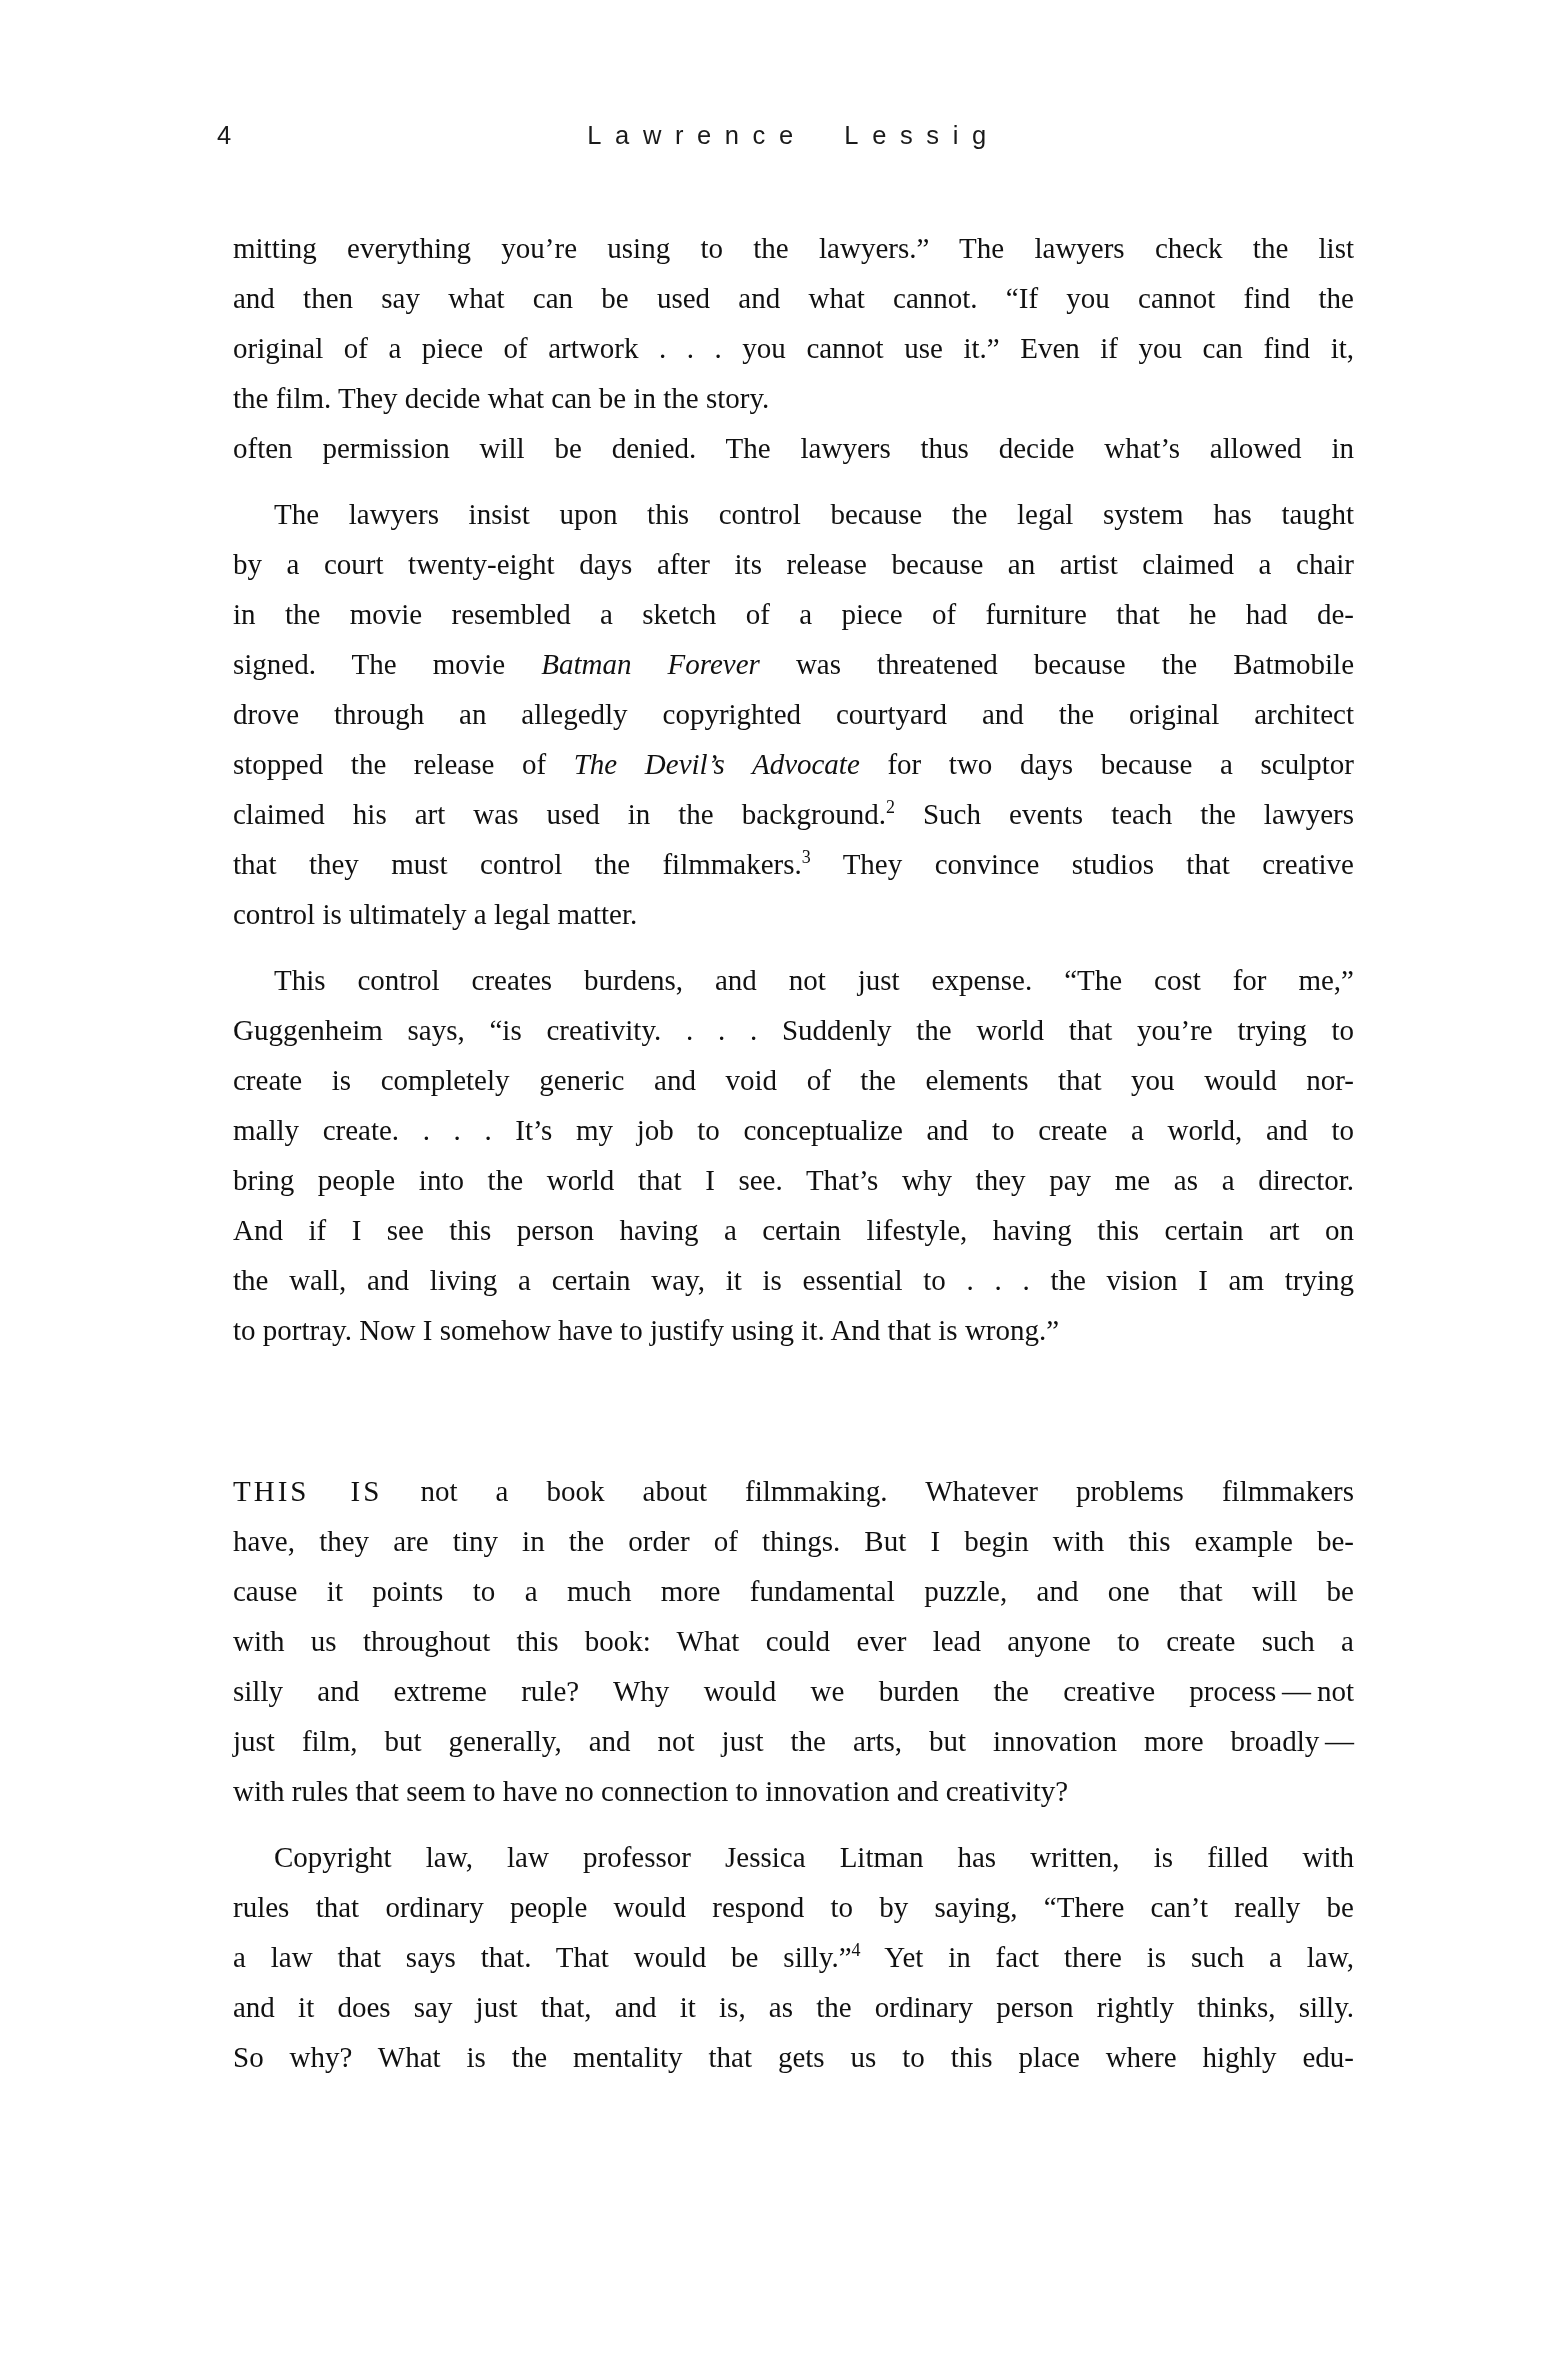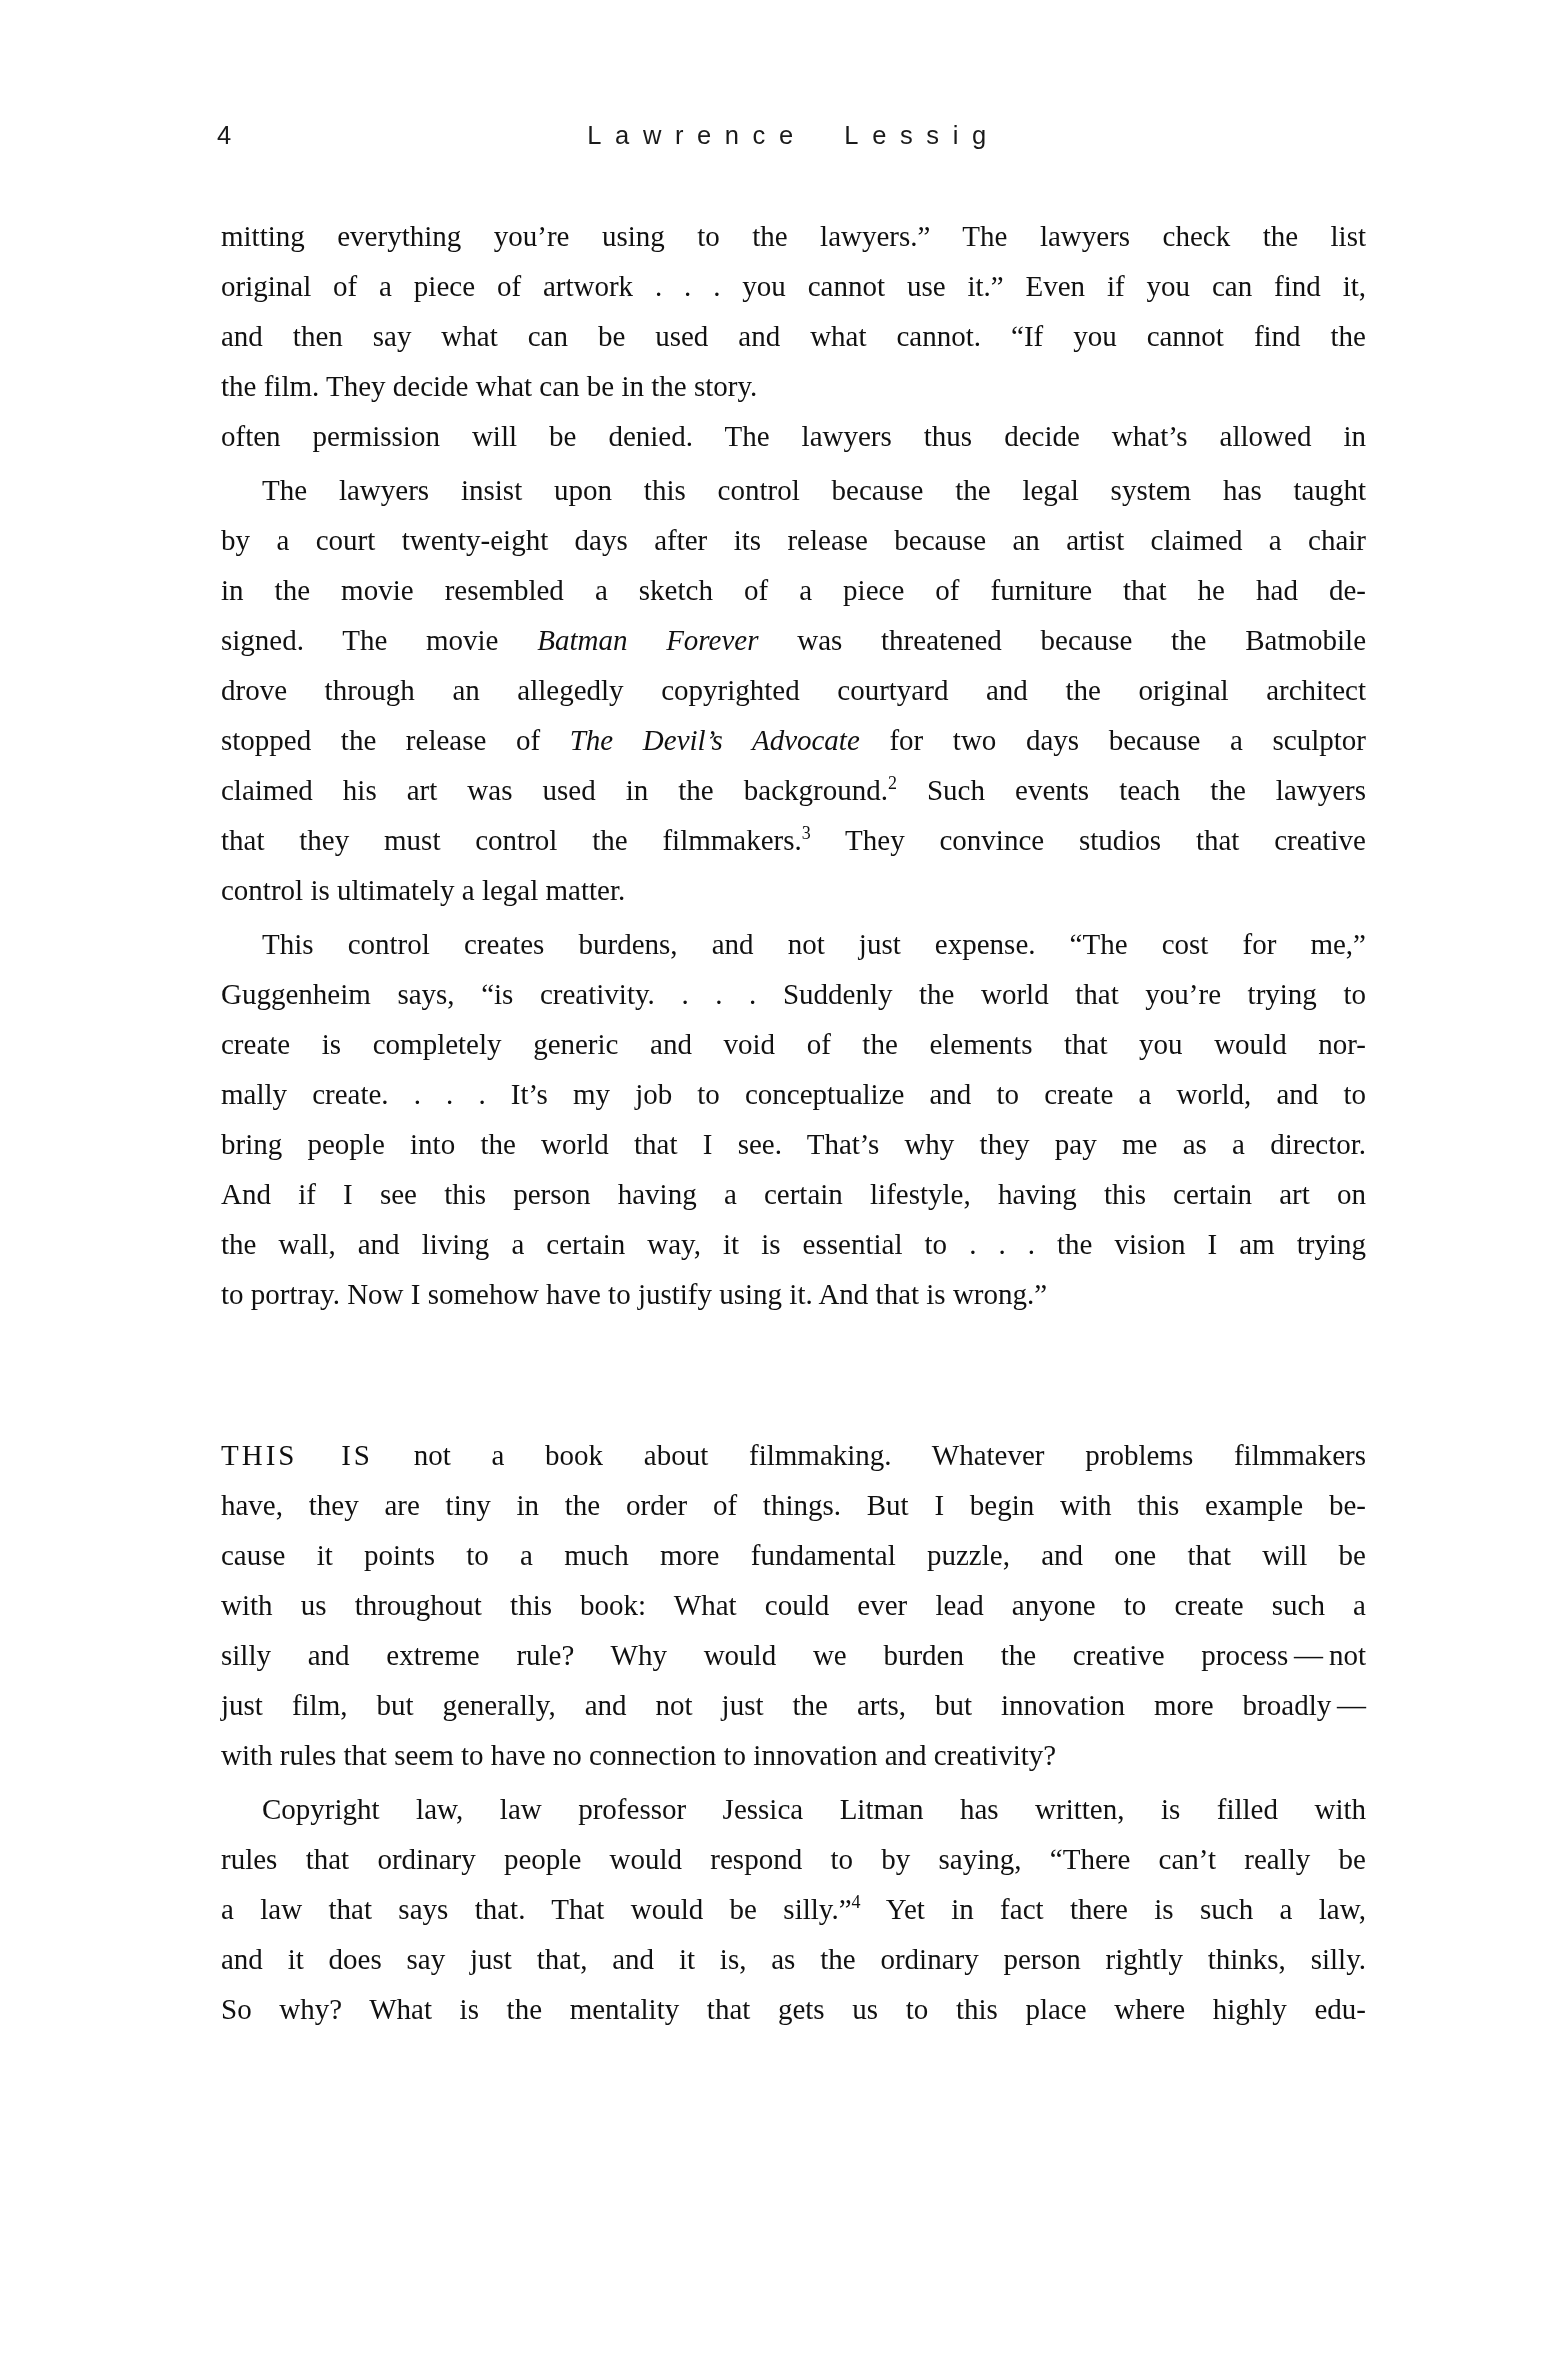--- a/index.html
+++ b/index.html
@@ -36,21 +36,21 @@
   }
   .bodytext {
     position: absolute;
     left: 217px;
     top: 207px;
     width: 1153px;
     font-size: 29px;
     line-height: 50px;
     color: #111111;
   }
-  .para { margin: 4px; }
+  .para { margin: 16px; }
   .para.sectionbreak { margin-top: 111px; }
   .line {
     text-align: justify;
     text-align-last: justify;
     height: 50px;
   }
   .line.end { text-align-last: left; }
   .line.ind { text-indent: 41px; }
   .it { font-style: italic; }
   .sup {
@@ -71,22 +71,22 @@
 
   <div class="runhead">
     <span class="folio">4</span>
     <span class="head-title">Lawrence Lessig</span>
   </div>
 
   <div class="bodytext">
 
     <div class="para">
       <div class="line">mitting everything you’re using to the lawyers.” The lawyers check the list</div>
+      <div class="line">and then say what can be used and what cannot. “If you cannot find the</div>
       <div class="line">original of a piece of artwork . . . you cannot use it.” Even if you can find it,</div>
-      <div class="line">and then say what can be used and what cannot. “If you cannot find the</div>
       <div class="line end">the film. They decide what can be in the story.</div>
       <div class="line">often permission will be denied. The lawyers thus decide what’s allowed in</div>
     </div>
 
     <div class="para">
       <div class="line ind">The lawyers insist upon this control because the legal system has taught</div>
       <div class="line">by a court twenty-eight days after its release because an artist claimed a chair</div>
       <div class="line">in the movie resembled a sketch of a piece of furniture that he had de-</div>
       <div class="line">
         <span>signed. The movie </span><span class="it">Batman Forever</span><span> was threatened because the Batmobile</span>

